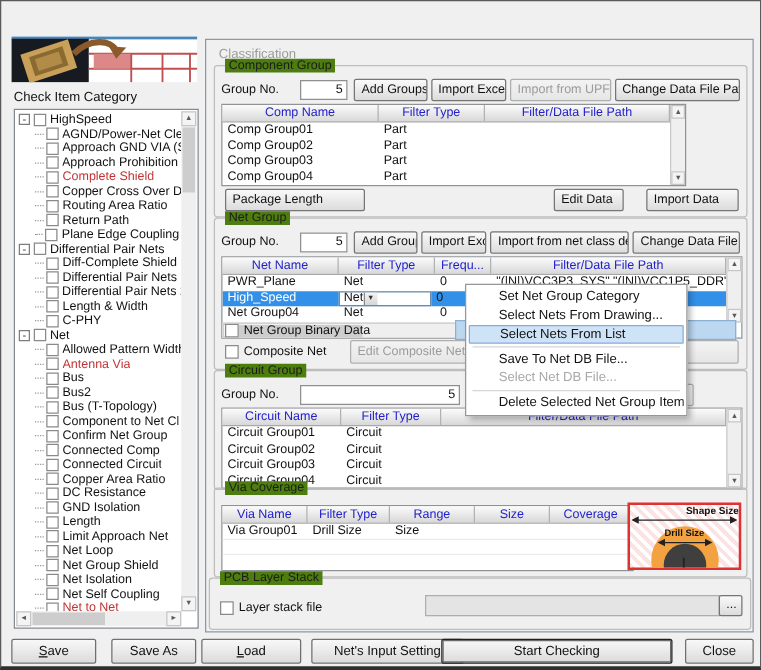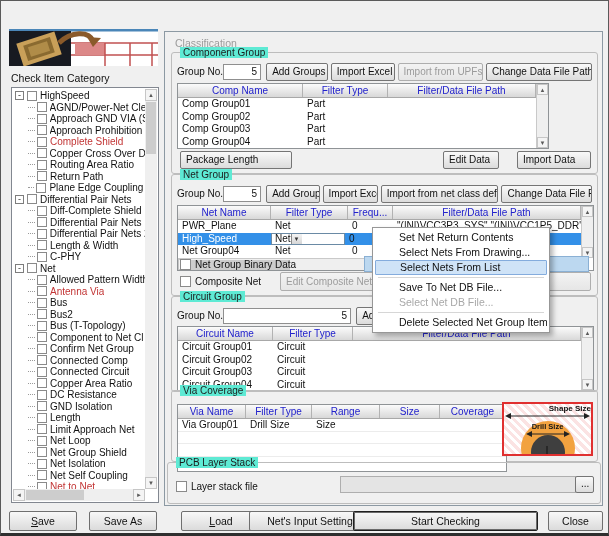--- a/index.html
+++ b/index.html
@@ -32,29 +32,29 @@
 .tree-vs .down{bottom:0;left:0;width:12px;height:12px}
 .tree-vs .sb-thumb{left:1px;top:13px;width:10px;height:52px}
 .tree-hs{position:absolute;left:1px;bottom:1px;right:13px;height:12px;background:#efefef}
 .tree-hs .lt{left:0;top:0;width:12px;height:12px}
 .tree-hs .rt{right:0;top:0;width:12px;height:12px}
 .tree-hs .sb-thumb{left:13px;top:1px;width:58px;height:10px}
 
 .main{position:absolute;left:163px;top:30px;width:439px;height:475px;background:#f0f0f0;border:1px solid #8c99a3}
 .class-label{position:absolute;left:10px;top:5px;font-size:10.5px;color:#9b9b9b}
 .gbox{position:absolute;border:1px solid #bdbdbd;border-radius:3px}
-.glabel{position:absolute;left:8px;top:-6px;background:#5eead4;padding:0 3px;font-size:10px;color:#1c1c1c;white-space:nowrap}
+.glabel{position:absolute;left:8px;top:-6px;background:#4d7c0f;padding:0 3px;font-size:10px;color:#1c1c1c;white-space:nowrap}
 #fs-comp{left:6px;top:20px;width:427px;height:122px}
 #fs-net{left:6px;top:142px;width:427px;height:122px}
 #fs-cir{left:6px;top:264px;width:427px;height:96px}
 #fs-via{left:6px;top:358px;width:427px;height:72px}
 #fs-pcb{left:2px;top:430px;width:434px;height:42px}
 
 .tbar{position:absolute;left:5px;right:5px;top:9px;height:19px;display:flex;align-items:center;font-size:10px;color:#111}
-.tbar .lbl{margin-right:0;white-space:nowrap}
+.tbar .lbl{margin-right:17px;white-space:nowrap}
 .numfield{flex:none;width:38px;height:16px;background:#fff;border:1px solid #8f8f8f;text-align:right;padding-right:3px;line-height:14px;margin-right:5px}
 .numfield.wide{width:128px}
 .btn{height:18px;background:linear-gradient(#f9f9f9,#dcdcdc);border:1px solid #757575;border-radius:2px;font-size:10px;padding:0 5px;line-height:15px;text-align:left;color:#111;white-space:nowrap;overflow:hidden}
 .tbar .btn{flex-shrink:1;min-width:0}
 .tbar .btn + .btn{margin-left:3px}
 .btn.pushR{margin-left:auto}
 .btn.disabled{color:#9b9b9b;border-color:#aeaeae;background:linear-gradient(#f3f3f3,#e6e6e6)}
 
 .tbl{position:absolute;background:#fff;border:1px solid #8f9396}
 .thead{display:flex;height:14px;margin-right:12px;background:linear-gradient(#fbfbfb,#d8d8d8);border-bottom:1px solid #a8a8a8;font-size:10px;color:#2121cc}
@@ -72,21 +72,21 @@
 .ths .sb-thumb{left:12px;top:1px;width:100px;height:10px}
 
 #t-comp{left:5px;top:30px;width:372px;height:66px}
 #t-comp .w1{width:125px}#t-comp .w2{width:85px}#t-comp .w3{flex:1 1 auto}
 #t-net{left:5px;top:30px;width:417px;height:66px}
 #t-net .trows{bottom:12px}
 #t-net .tvs{bottom:12px}
 #t-net .w1{width:93px}#t-net .w2{width:77px}#t-net .w3{width:45px}
 #t-cir{left:5px;top:29px;width:417px;height:65px}
 #t-cir .w1{width:95px}#t-cir .w2{width:80px}#t-cir .w3{flex:1 1 auto}
-#t-via{left:5px;top:13px;width:330px;height:68px}
+#t-via{left:5px;top:13px;width:330px;height:53px}
 #t-via .thead{margin-right:0}
 #t-via .trows{right:0}
 #t-via .w1{width:68px}#t-via .w2{width:66px}#t-via .w3{width:68px}#t-via .w4{width:60px}#t-via .w5{flex:1 1 auto}
 #t-via .r{border-bottom:1px solid #ececec}
 
 .r.sel{background:#3390e8}
 .r.sel .namecell{color:#fff}
 .r .combo-wrap{display:none}
 .r.combo .combo-wrap{display:flex;width:74px;height:12px;margin-top:0;background:#fff;border:1px solid #6a8aa5}
 .combo-txt{flex:1;padding-left:3px;font-size:10px;line-height:10px;color:#111}
@@ -110,21 +110,21 @@
 #pcb-row{left:8px;top:16px}
 .pcb-field{position:absolute;left:172px;top:13px;width:236px;height:17px;background:#e4e4e4;border:1px solid #aeaeae}
 .pcb-browse{position:absolute;right:6px;top:13px;width:19px;height:17px;line-height:14px}
 
 .footer{position:absolute;left:0;top:510px;width:609px;height:24px}
 .fbtn{position:absolute;top:0;height:20px;background:linear-gradient(#f8f8f8,#dbdbdb);border:1px solid #6f6f6f;border-radius:2px;font-size:10.5px;text-align:center;line-height:18px;color:#111}
 .fbtn .fl{display:inline-block}
 .fbtn .fl::first-letter{text-decoration:underline}
 #b-save{left:8px;width:68px}
 #b-saveas{left:88px;width:68px}
-#b-load{left:180px;width:80px}
+#b-load{left:160px;width:80px}
 #b-nis{left:248px;width:122px}
 #b-start{left:352px;width:185px;border:1px solid #1f1f1f;box-shadow:inset 0 0 0 1px #6a6a6a}
 #b-close{left:547px;width:55px}
 
 .cmenu{position:absolute;left:371px;top:226px;width:178px;background:#fff;border:1px solid #979797;box-shadow:3px 3px 5px rgba(0,0,0,.3);padding:2px 2px;z-index:50}
 .mi{height:15px;line-height:15px;padding-left:24px;font-size:10.5px;color:#111;white-space:nowrap;overflow:hidden}
 .mi.hl{background:#cfe3f7;border:1px solid #84acdd;line-height:13px;border-radius:1px}
 .mi.dis{color:#a8a8a8}
 .mi.msep{height:1px;padding:0;margin:2px 3px;background:#d6d6d6;border:none;line-height:1px;overflow:hidden;color:transparent}
 </style>
@@ -634,21 +634,21 @@
     <span class="fbtn" id="b-save"><span class="fl">Save</span></span>
     <span class="fbtn" id="b-saveas"><span>Save As</span></span>
     <span class="fbtn" id="b-load"><span class="fl">Load</span></span>
     <span class="fbtn" id="b-nis"><span>Net's Input Setting</span></span>
     <span class="fbtn" id="b-start"><span>Start Checking</span></span>
     <span class="fbtn" id="b-close"><span>Close</span></span>
   </div>
 
   <div class="cmenu">
 
-      <div class="mi"><span>Set Net Return Contents</span></div>
+      <div class="mi"><span>Set Net Group Category</span></div>
 
       <div class="mi"><span>Select Nets From Drawing...</span></div>
 
       <div class="mi hl"><span>Select Nets From List</span></div>
 
       <div class="mi msep"><span></span></div>
 
       <div class="mi"><span>Save To Net DB File...</span></div>
 
       <div class="mi dis"><span>Select Net DB File...</span></div>

